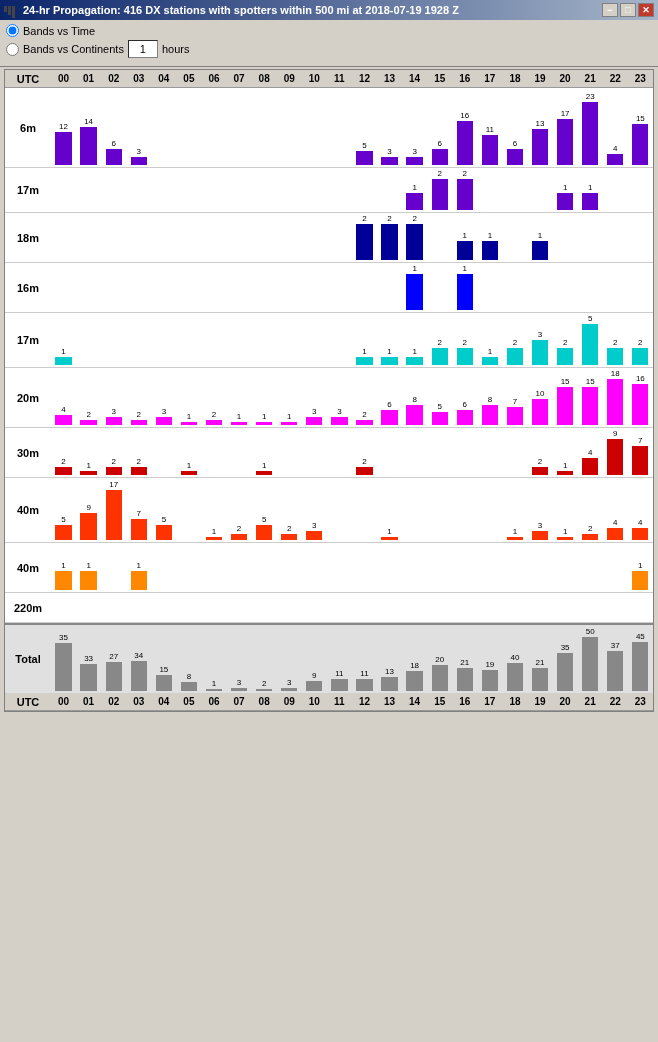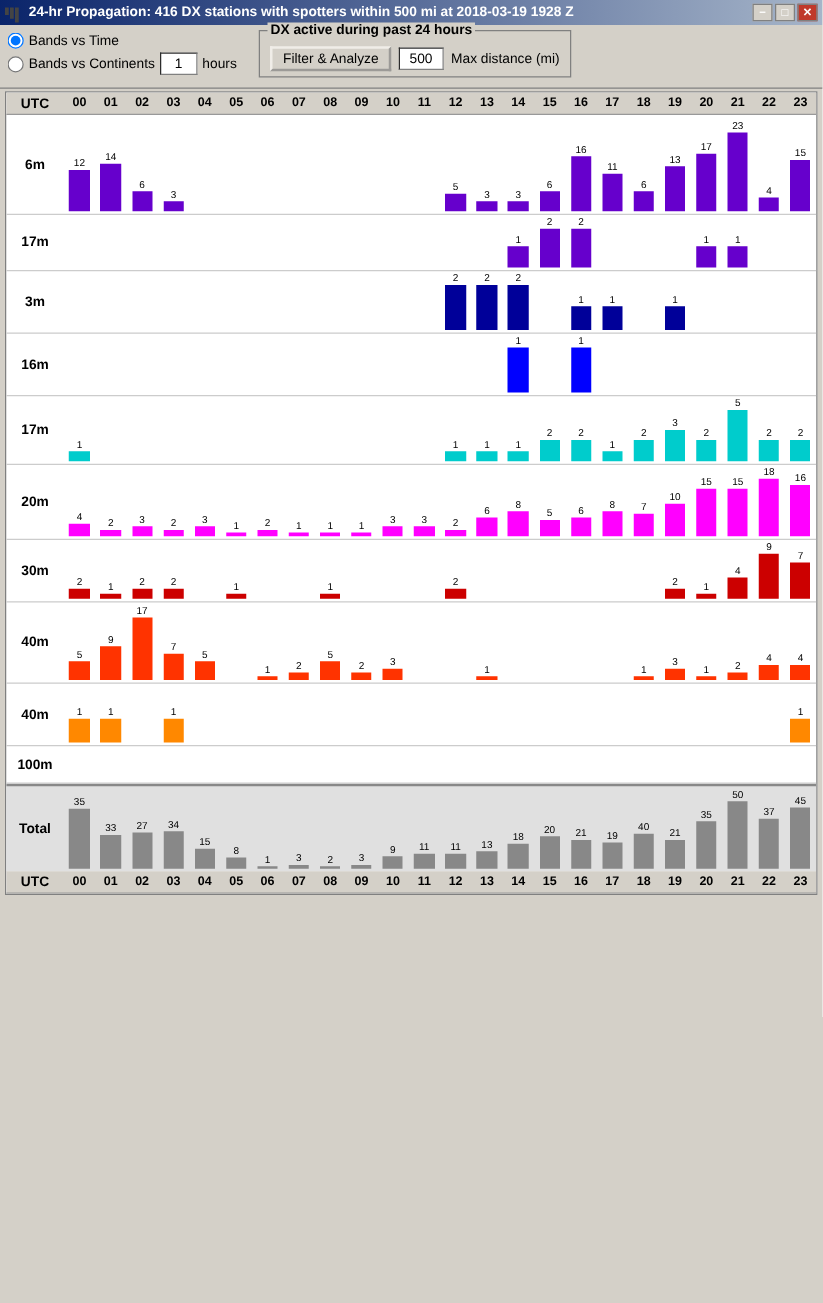--- a/index.html
+++ b/index.html
@@ -203,21 +203,21 @@
 <body>
 
 <div class="title-bar">
   <span style="margin-right:4px;">
     <span class="icon-bars">
       <span class="icon-bar" style="height:6px;"></span>
       <span class="icon-bar" style="height:9px;"></span>
       <span class="icon-bar" style="height:12px;"></span>
     </span>
   </span>
-  <span style="font-size:11px;">24-hr Propagation: 416 DX stations with spotters within 500 mi at 2018-03-19 1928 Z</span>
+  <span style="font-size:11px;">24-hr Propagation: 416 DX stations with spotters within 500 mi at 2018-07-19 1928 Z</span>
   <div class="title-bar-buttons">
     <div class="title-btn">−</div>
     <div class="title-btn">□</div>
     <div class="title-btn close">✕</div>
   </div>
 </div>
 
 <div class="toolbar">
   <div class="toolbar-row1">
     <div class="radio-group">
@@ -227,28 +227,20 @@
       </div>
       <div class="radio-item">
         <input type="radio" name="displayMode" style="">
         <span>Bands vs Continents</span>
         <input type="text" class="small-input" value="1" style="">
         <span>hours</span>
       </div>
     </div>
 
 
-    <div class="group-box" style="padding-top:8px;">
-      <span class="group-box-title">DX active during past 24 hours</span>
-      <div class="group-box-content">
-        <button class="filter-analyze-btn">Filter &amp; Analyze</button>
-        <input type="text" class="distance-input" value="500" style="">
-        <span>Max distance (mi)</span>
-      </div>
-    </div>
   </div>
 </div>
 
 <div class="chart-area" id="chartArea">
 <div class="utc-row">
       <div class="utc-label">UTC</div>
       <div class="hour-cells">
         <div class="hour-cell">00</div>
         <div class="hour-cell">01</div>
         <div class="hour-cell">02</div>
@@ -453,21 +445,21 @@
             <div style="flex: 1 1 0%;"></div>
             <div style="font-size: 8px; text-align: center; line-height: 1; margin-bottom: 1px;">1</div>
             <div style="width: 65%; height: 17px; background: rgb(102, 0, 204); margin: 0px auto;"></div>
           </div>
         </div>
         <div class="bar-slot" style="height: 100%;"></div>
         <div class="bar-slot" style="height: 100%;"></div>
       </div>
     </div>
     <div class="band-row" style="height: 50px; border-bottom: 1px solid rgb(204, 204, 204);">
-      <div class="band-label">3m</div>
+      <div class="band-label">18m</div>
       <div class="bars-container" style="height: 100%;">
         <div class="bar-slot" style="height: 100%;"></div>
         <div class="bar-slot" style="height: 100%;"></div>
         <div class="bar-slot" style="height: 100%;"></div>
         <div class="bar-slot" style="height: 100%;"></div>
         <div class="bar-slot" style="height: 100%;"></div>
         <div class="bar-slot" style="height: 100%;"></div>
         <div class="bar-slot" style="height: 100%;"></div>
         <div class="bar-slot" style="height: 100%;"></div>
         <div class="bar-slot" style="height: 100%;"></div>
@@ -1124,21 +1116,21 @@
         <div class="bar-slot" style="height: 100%;">
           <div class="bar-wrapper" style="height: 100%;">
             <div style="flex: 1 1 0%;"></div>
             <div style="font-size: 8px; text-align: center; line-height: 1; margin-bottom: 1px;">1</div>
             <div style="width: 65%; height: 19px; background: rgb(255, 136, 0); margin: 0px auto;"></div>
           </div>
         </div>
       </div>
     </div>
     <div class="band-row" style="height: 30px; border-bottom: 1px solid rgb(204, 204, 204);">
-      <div class="band-label">100m</div>
+      <div class="band-label">220m</div>
       <div class="bars-container" style="height: 100%;">
         <div class="bar-slot" style="height: 100%;"></div>
         <div class="bar-slot" style="height: 100%;"></div>
         <div class="bar-slot" style="height: 100%;"></div>
         <div class="bar-slot" style="height: 100%;"></div>
         <div class="bar-slot" style="height: 100%;"></div>
         <div class="bar-slot" style="height: 100%;"></div>
         <div class="bar-slot" style="height: 100%;"></div>
         <div class="bar-slot" style="height: 100%;"></div>
         <div class="bar-slot" style="height: 100%;"></div>

